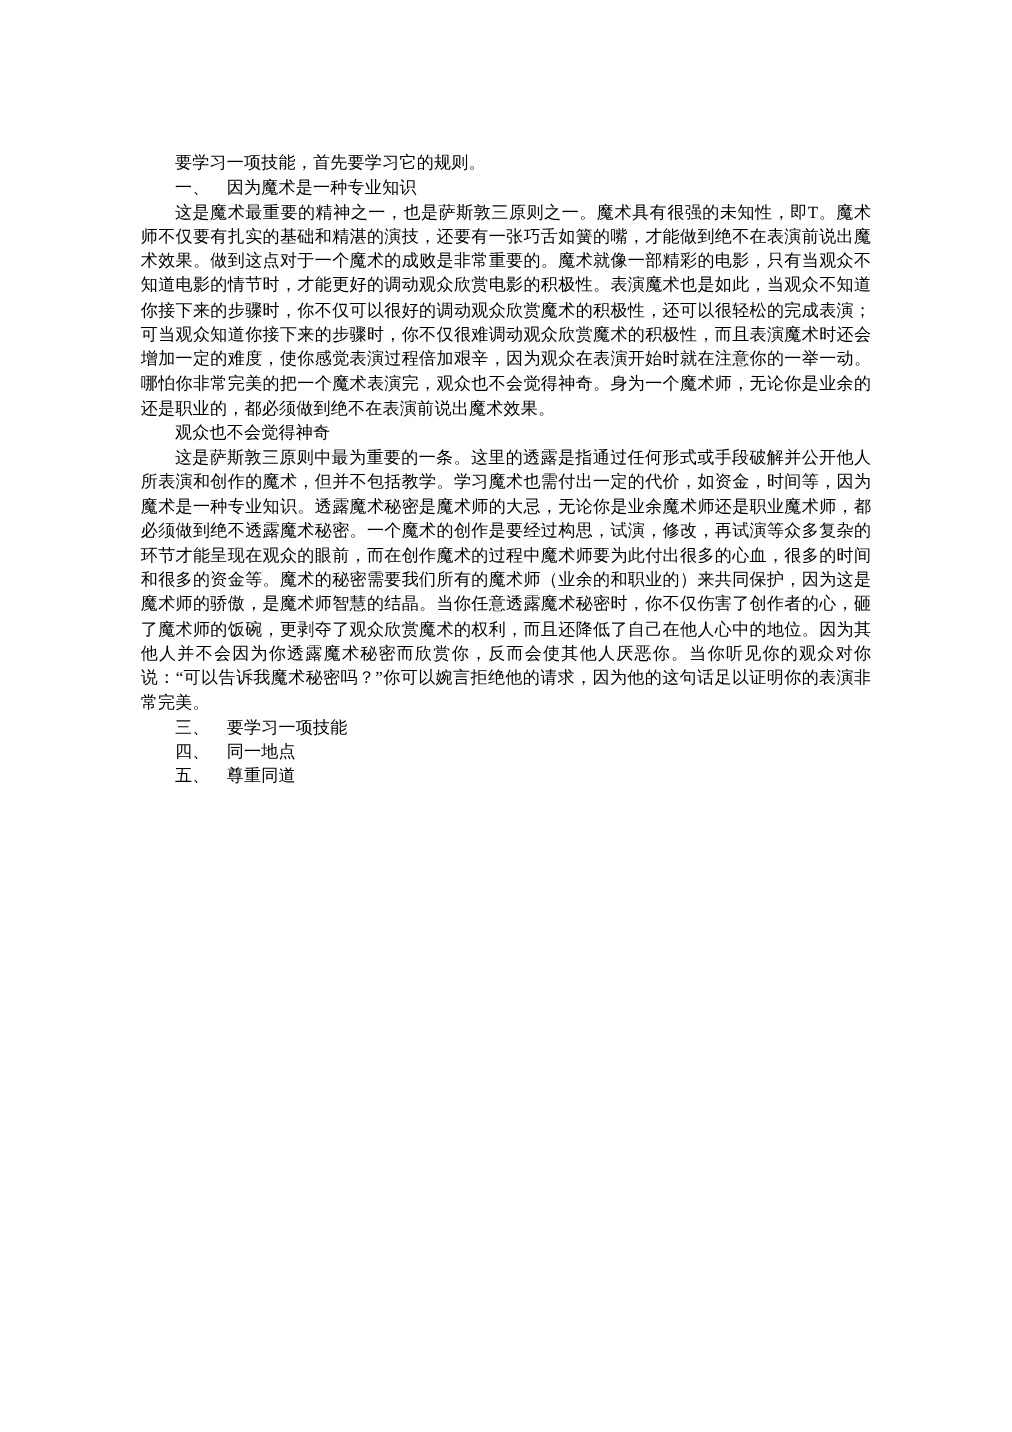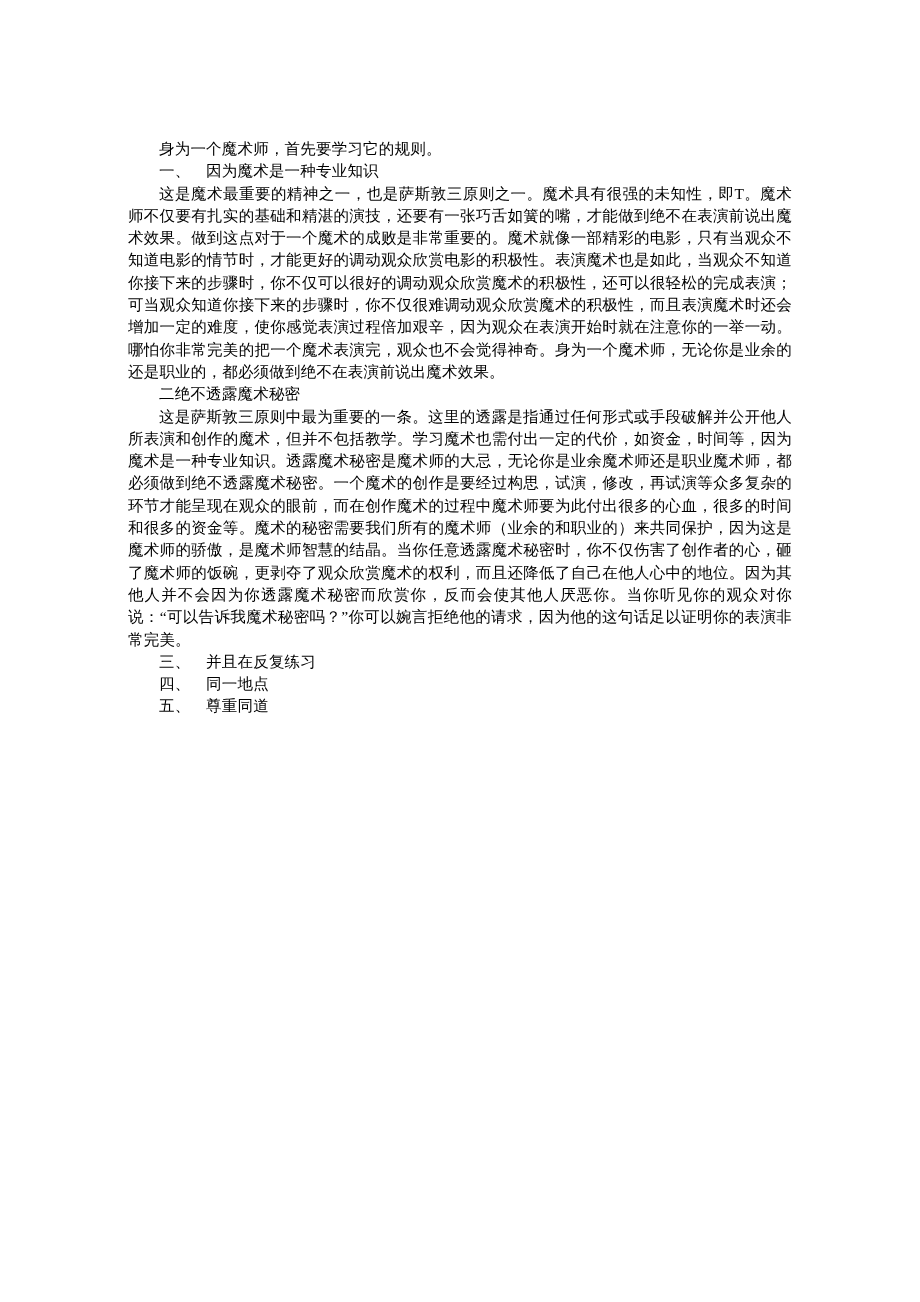--- a/index.html
+++ b/index.html
@@ -32,28 +32,28 @@
     text-align: justify;
     word-break: break-all;
   }
 </style>
 </head>
 <body>
 
 <div class="page">
   <div class="text-block">
 
-    <p>身为一个魔术师，首先要学习它的规则。</p>
+    <p>要学习一项技能，首先要学习它的规则。</p>
 
     <p>一、　因为魔术是一种专业知识</p>
     <p>这是魔术最重要的精神之一，也是萨斯敦三原则之一。魔术具有很强的未知性，即T。魔术师不仅要有扎实的基础和精湛的演技，还要有一张巧舌如簧的嘴，才能做到绝不在表演前说出魔术效果。做到这点对于一个魔术的成败是非常重要的。魔术就像一部精彩的电影，只有当观众不知道电影的情节时，才能更好的调动观众欣赏电影的积极性。表演魔术也是如此，当观众不知道你接下来的步骤时，你不仅可以很好的调动观众欣赏魔术的积极性，还可以很轻松的完成表演；可当观众知道你接下来的步骤时，你不仅很难调动观众欣赏魔术的积极性，而且表演魔术时还会增加一定的难度，使你感觉表演过程倍加艰辛，因为观众在表演开始时就在注意你的一举一动。哪怕你非常完美的把一个魔术表演完，观众也不会觉得神奇。身为一个魔术师，无论你是业余的还是职业的，都必须做到绝不在表演前说出魔术效果。</p>
 
-    <p>二绝不透露魔术秘密</p>
+    <p>观众也不会觉得神奇</p>
     <p>这是萨斯敦三原则中最为重要的一条。这里的透露是指通过任何形式或手段破解并公开他人所表演和创作的魔术，但并不包括教学。学习魔术也需付出一定的代价，如资金，时间等，因为魔术是一种专业知识。透露魔术秘密是魔术师的大忌，无论你是业余魔术师还是职业魔术师，都必须做到绝不透露魔术秘密。一个魔术的创作是要经过构思，试演，修改，再试演等众多复杂的环节才能呈现在观众的眼前，而在创作魔术的过程中魔术师要为此付出很多的心血，很多的时间和很多的资金等。魔术的秘密需要我们所有的魔术师（业余的和职业的）来共同保护，因为这是魔术师的骄傲，是魔术师智慧的结晶。当你任意透露魔术秘密时，你不仅伤害了创作者的心，砸了魔术师的饭碗，更剥夺了观众欣赏魔术的权利，而且还降低了自己在他人心中的地位。因为其他人并不会因为你透露魔术秘密而欣赏你，反而会使其他人厌恶你。当你听见你的观众对你说：“可以告诉我魔术秘密吗？”你可以婉言拒绝他的请求，因为他的这句话足以证明你的表演非常完美。</p>
 
-    <p>三、　并且在反复练习</p>
+    <p>三、　要学习一项技能</p>
 
     <p>四、　同一地点</p>
 
     <p>五、　尊重同道</p>
 
   </div>
 </div>
 
 </body></html>

